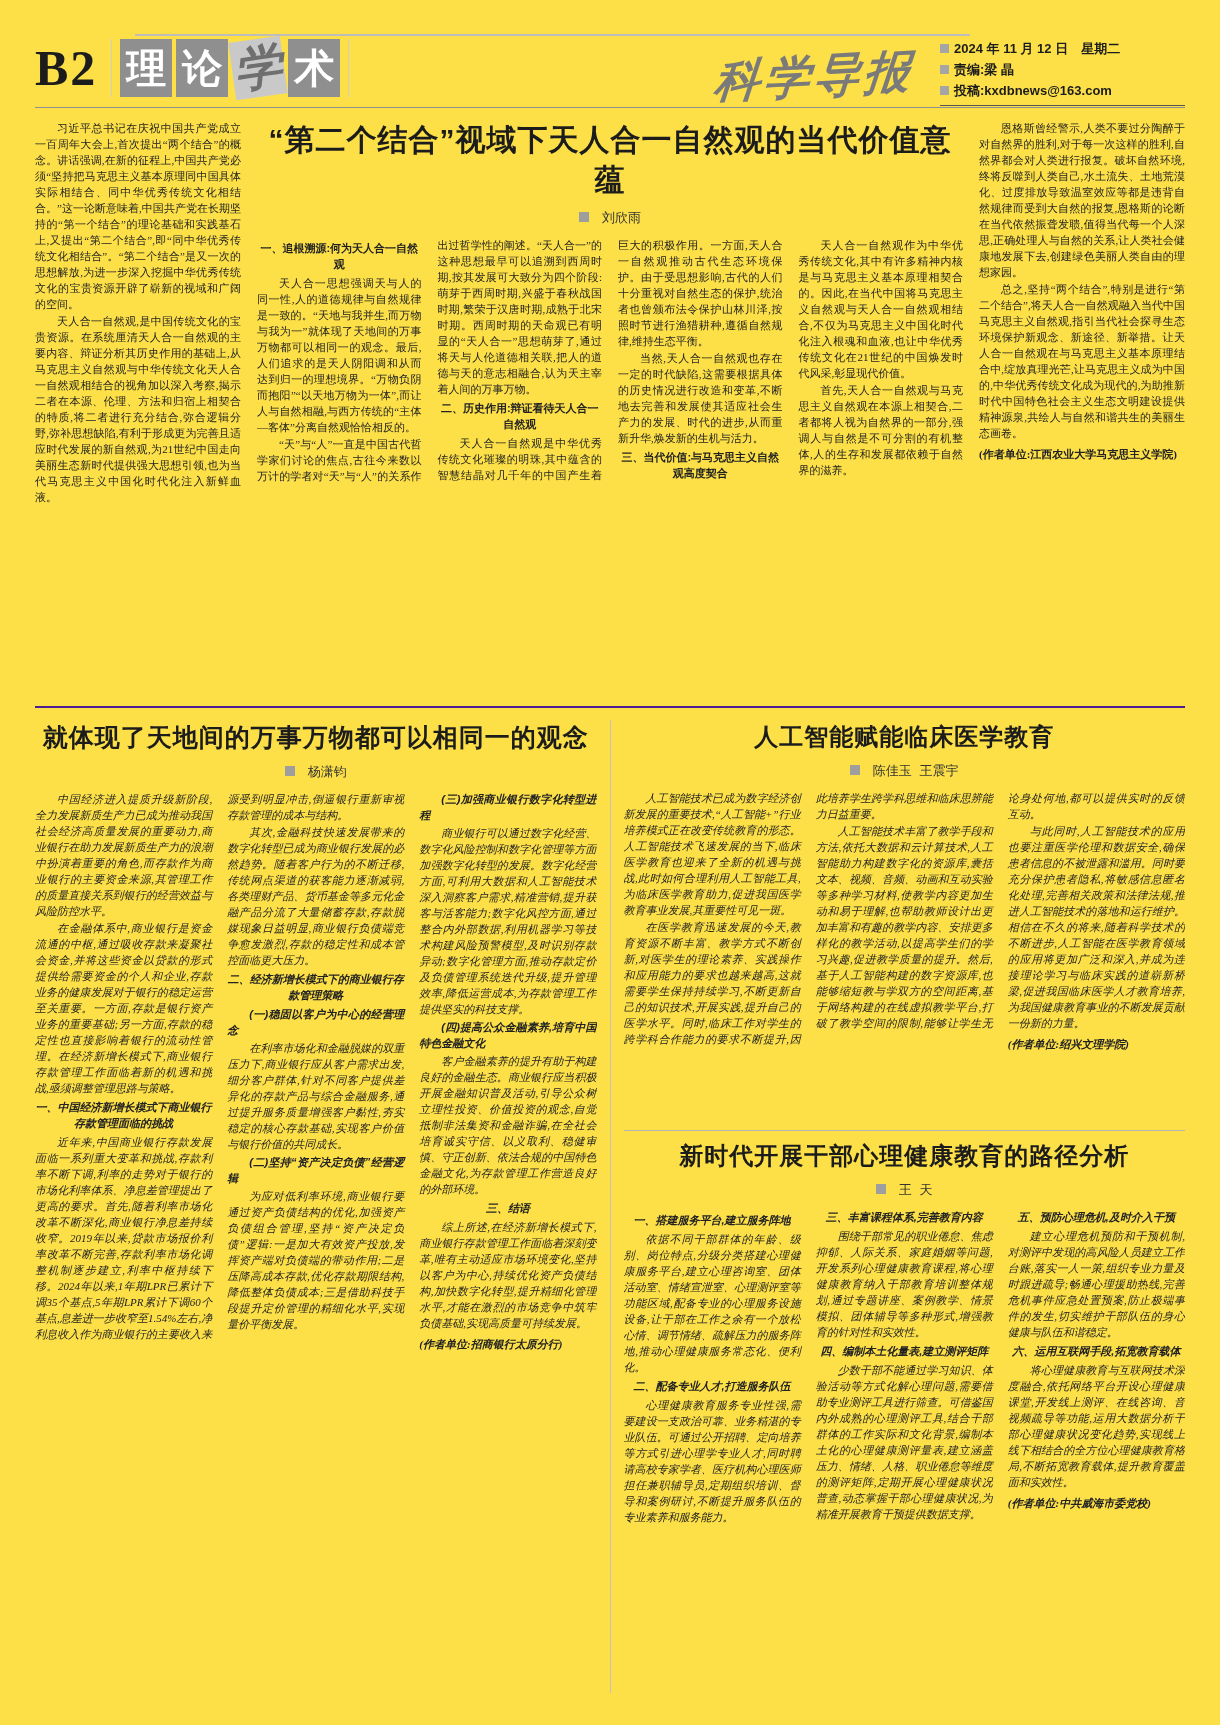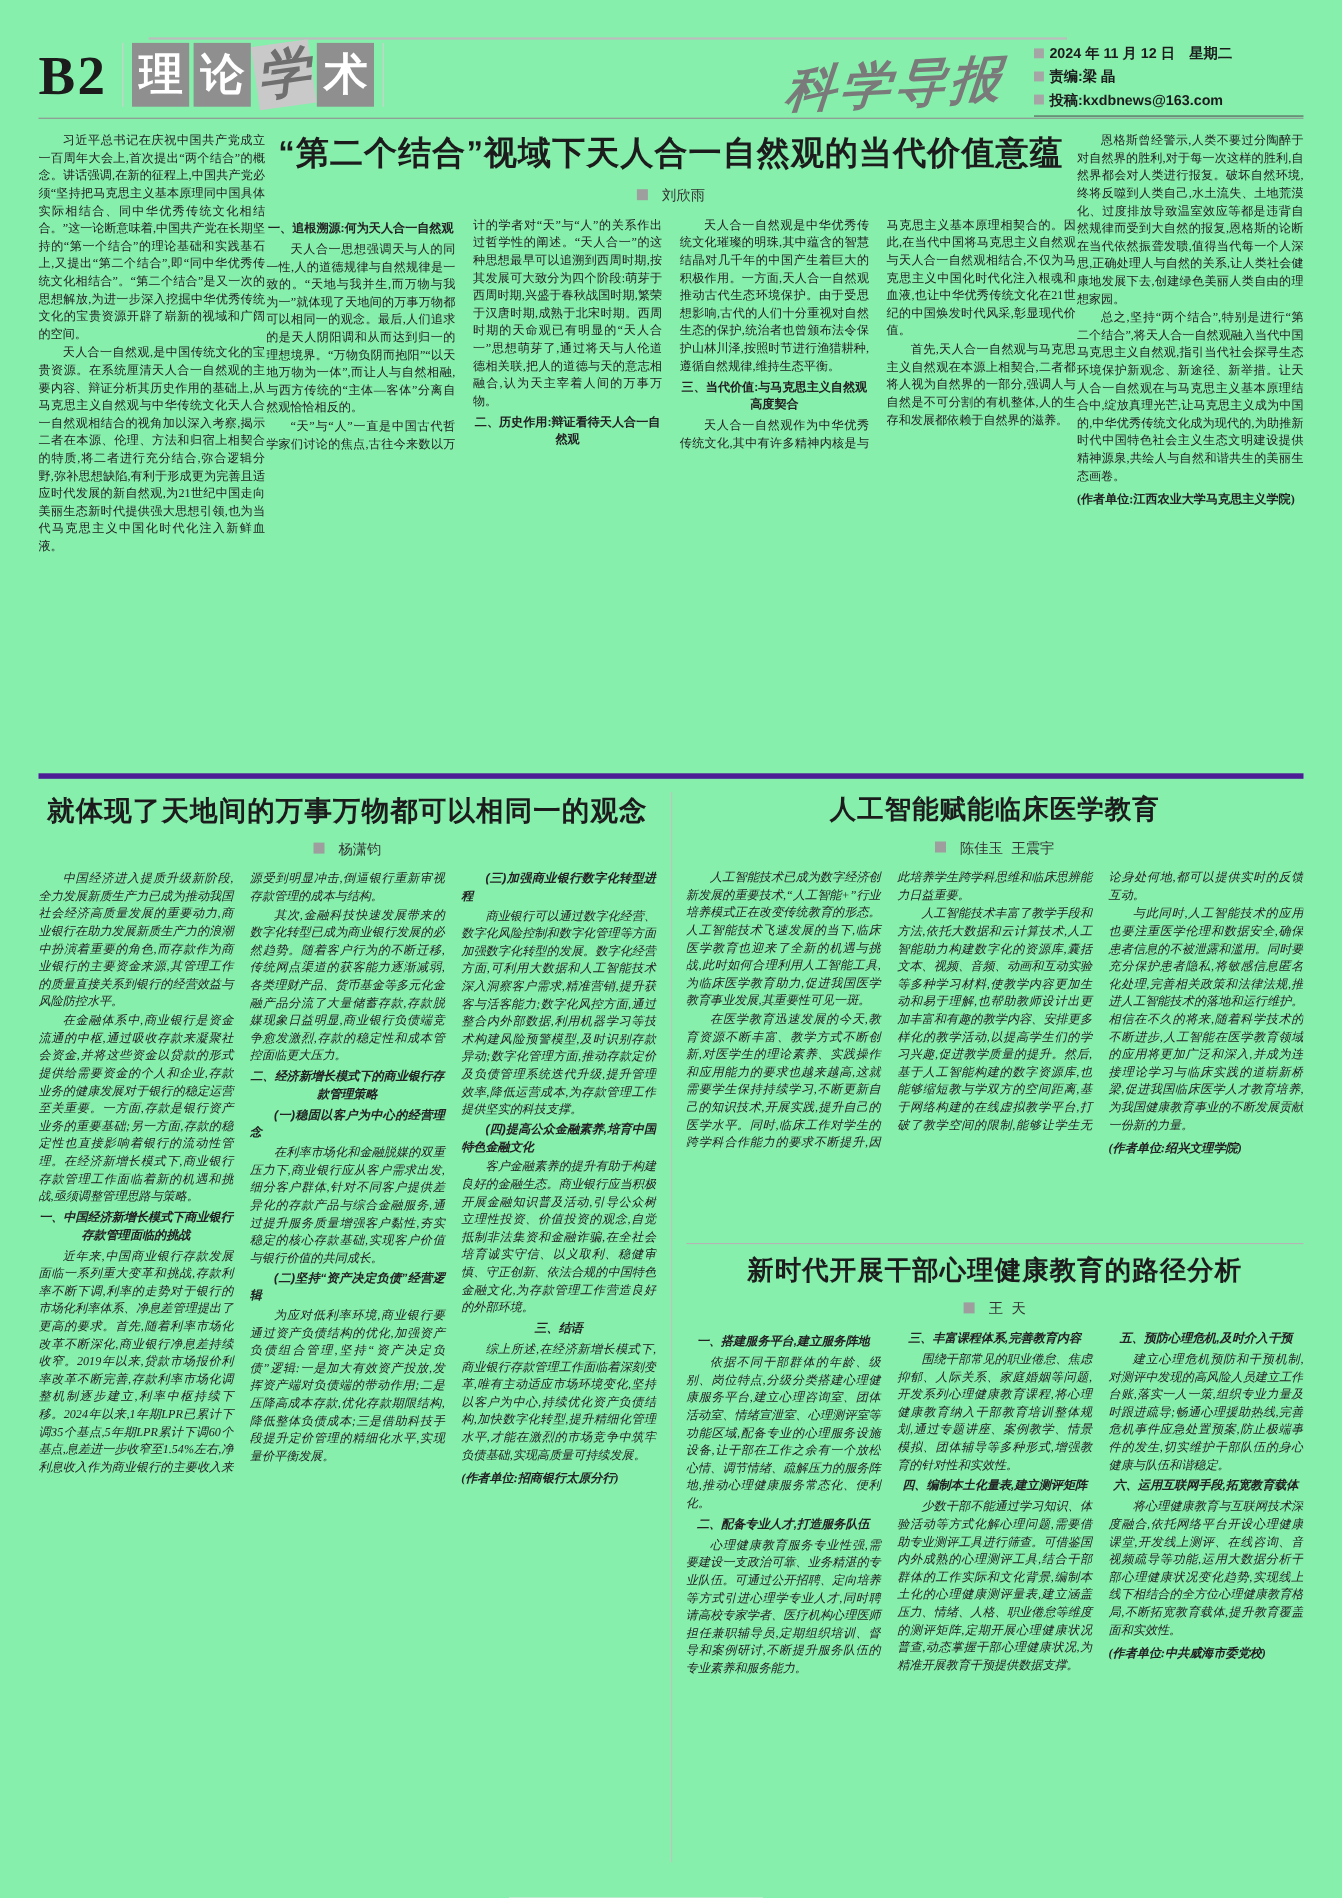--- a/index.html
+++ b/index.html
@@ -1,18 +1,18 @@
 <!DOCTYPE html>
 <html><head>
 <meta charset="utf-8">
 <style>
   * { margin:0; padding:0; box-sizing:border-box; }
   html,body { background:#e8e8e8; }
   .page {
-    width:1220px; height:1725px; margin:0 auto; background:#86efac;
+    width:1220px; height:1725px; margin:0 auto; background:#fde047;
     padding:22px 35px 18px; overflow:hidden; position:relative;
     font-family:"Liberation Serif", serif; color:#1c1c1c;
   }
   
   .hdr { position:relative; height:86px; border-bottom:1px solid #8f8f8f; }
   .hdr-toprule { position:absolute; left:100px; right:215px; top:12px; height:2px; background:#bdbdbd; }
   .hdr-inner { position:absolute; left:0; right:0; top:16px; display:flex; justify-content:space-between; align-items:flex-start; }
   .hdr-left { display:flex; align-items:center; gap:14px; }
   .pageno { font-size:50px; font-weight:bold; font-family:"Liberation Serif", serif; letter-spacing:2px; line-height:60px; }
   .logo { display:flex; gap:4px; padding:0 8px; border-left:1px solid #cfcfcf; border-right:1px solid #cfcfcf; }
@@ -35,22 +35,22 @@
   
   .btxt { font-size:11px; line-height:16px; text-align:justify; color:#222; }
   .blk { margin:0 0 1px; }
   .blk-p { text-indent:2em; }
   .blk-h { font-weight:bold; text-align:center; font-family:"Liberation Sans", sans-serif; margin:3px 0; }
   .blk-h2 { font-weight:bold; text-indent:2em; font-family:"Liberation Sans", sans-serif; margin:2px 0; }
   .blk-attr { text-align:left; font-weight:bold; margin-top:5px; }
   .byline { text-align:center; font-size:13px; color:#333; margin:9px 0 10px; font-family:Liberation Mono, monospace; }
   .byline .sq { width:10px; height:10px; background:#9e9e9e; }
   
-  .main { display:grid; grid-template-columns:206px 1fr 206px; column-gap:1px;
-          padding:12px 0 12px; height:600px; border-bottom:5px solid #4c1d95; overflow:hidden; }
+  .main { display:grid; grid-template-columns:206px 1fr 206px; column-gap:16px;
+          padding:12px 0 12px; height:600px; border-bottom:2px solid #4c1d95; overflow:hidden; }
   .side { overflow:hidden; }
   .m-center { display:flex; flex-direction:column; overflow:hidden;justify-content:center; }
   .m-title { font-size:30px; font-weight:bold; text-align:center; letter-spacing:1px;
              font-family:"Liberation Sans", sans-serif; line-height:40px; }
   .m-cols { column-count:4; column-gap:16px; flex:1; overflow:hidden; }
   
   .bottom { display:grid; grid-template-columns:1fr 1px 1fr; column-gap:13px; padding-top:12px; height:985px; }
   .vdiv { background:#c2c2c2; }
   .art { overflow:hidden; }
   .a-title { font-weight:bold; text-align:center; letter-spacing:1px; font-family:"Liberation Sans", sans-serif; }
@@ -102,20 +102,21 @@
         <span class="sq"></span>
         <span>刘欣雨</span>
       </div>
       <div class="m-cols btxt">
 
       <div class="blk blk-h">一、追根溯源:何为天人合一自然观</div>
           <div class="blk blk-p">天人合一思想强调天与人的同一性,人的道德规律与自然规律是一致的。“天地与我并生,而万物与我为一”就体现了天地间的万事万物都可以相同一的观念。最后,人们追求的是天人阴阳调和从而达到归一的理想境界。“万物负阴而抱阳”“以天地万物为一体”,而让人与自然相融,与西方传统的“主体—客体”分离自然观恰恰相反的。</div>
           <div class="blk blk-p">“天”与“人”一直是中国古代哲学家们讨论的焦点,古往今来数以万计的学者对“天”与“人”的关系作出过哲学性的阐述。“天人合一”的这种思想最早可以追溯到西周时期,按其发展可大致分为四个阶段:萌芽于西周时期,兴盛于春秋战国时期,繁荣于汉唐时期,成熟于北宋时期。西周时期的天命观已有明显的“天人合一”思想萌芽了,通过将天与人伦道德相关联,把人的道德与天的意志相融合,认为天主宰着人间的万事万物。</div>
           <div class="blk blk-h">二、历史作用:辩证看待天人合一自然观</div>
           <div class="blk blk-p">天人合一自然观是中华优秀传统文化璀璨的明珠,其中蕴含的智慧结晶对几千年的中国产生着巨大的积极作用。一方面,天人合一自然观推动古代生态环境保护。由于受思想影响,古代的人们十分重视对自然生态的保护,统治者也曾颁布法令保护山林川泽,按照时节进行渔猎耕种,遵循自然规律,维持生态平衡。</div>
+          <div class="blk blk-p">当然,天人合一自然观也存在一定的时代缺陷,这需要根据具体的历史情况进行改造和变革,不断地去完善和发展使其适应社会生产力的发展、时代的进步,从而重新升华,焕发新的生机与活力。</div>
           <div class="blk blk-h">三、当代价值:与马克思主义自然观高度契合</div>
           <div class="blk blk-p">天人合一自然观作为中华优秀传统文化,其中有许多精神内核是与马克思主义基本原理相契合的。因此,在当代中国将马克思主义自然观与天人合一自然观相结合,不仅为马克思主义中国化时代化注入根魂和血液,也让中华优秀传统文化在21世纪的中国焕发时代风采,彰显现代价值。</div>
           <div class="blk blk-p">首先,天人合一自然观与马克思主义自然观在本源上相契合,二者都将人视为自然界的一部分,强调人与自然是不可分割的有机整体,人的生存和发展都依赖于自然界的滋养。</div>
         </div>
     </div>
     <div class="side btxt">
 
     <div class="blk blk-p">恩格斯曾经警示,人类不要过分陶醉于对自然界的胜利,对于每一次这样的胜利,自然界都会对人类进行报复。破坏自然环境,终将反噬到人类自己,水土流失、土地荒漠化、过度排放导致温室效应等都是违背自然规律而受到大自然的报复,恩格斯的论断在当代依然振聋发聩,值得当代每一个人深思,正确处理人与自然的关系,让人类社会健康地发展下去,创建绿色美丽人类自由的理想家园。</div>
         <div class="blk blk-p">总之,坚持“两个结合”,特别是进行“第二个结合”,将天人合一自然观融入当代中国马克思主义自然观,指引当代社会探寻生态环境保护新观念、新途径、新举措。让天人合一自然观在与马克思主义基本原理结合中,绽放真理光芒,让马克思主义成为中国的,中华优秀传统文化成为现代的,为助推新时代中国特色社会主义生态文明建设提供精神源泉,共绘人与自然和谐共生的美丽生态画卷。</div>
         <div class="blk blk-attr">(作者单位:江西农业大学马克思主义学院)</div>

